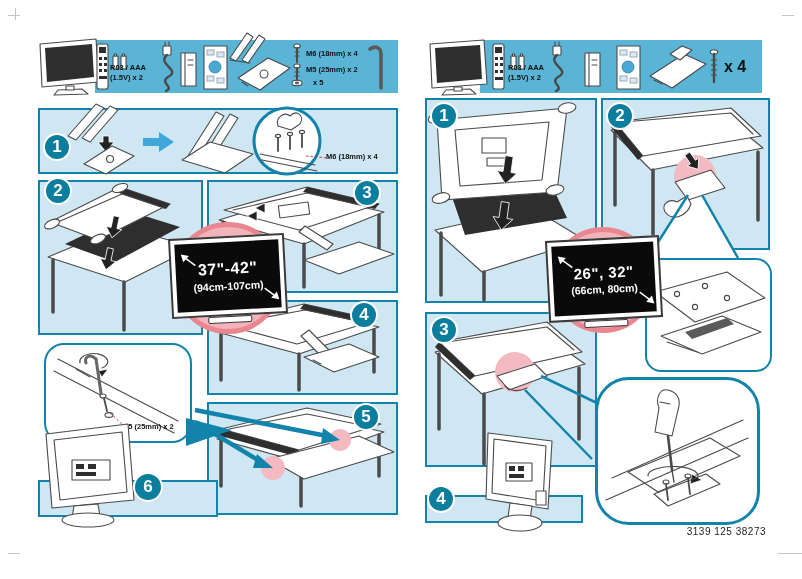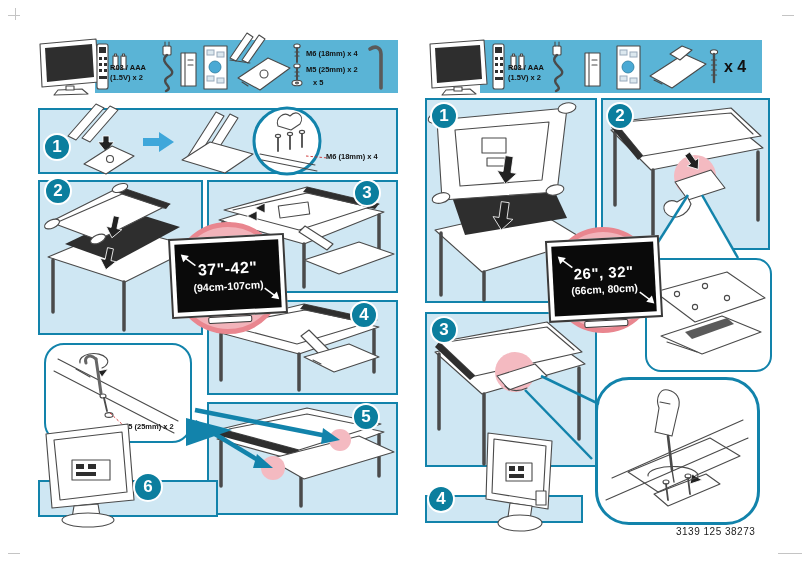--- a/index.html
+++ b/index.html
@@ -32,21 +32,21 @@
 
   svg { overflow:visible; display:block; }
   .ln { fill:none; stroke:#4a4a4a; stroke-width:1.1; stroke-linejoin:round; stroke-linecap:round; }
   .wh { fill:#ffffff; stroke:#4a4a4a; stroke-width:1.1; stroke-linejoin:round; }
   .dk { fill:#2e2e2e; stroke:none; }
   .arr { fill:#222; stroke:#fff; stroke-width:0.8; }
   .tealln { stroke:#1283ab; fill:none; }
   .pinkc { fill:#f4bac1; }
 
   .pnum { position:absolute; font-size:10px; color:#222; z-index:5;
-          width:90px; letter-spacing:0.5px; }
+          width:90px; text-align:right; letter-spacing:0.5px; }
   .crop { position:absolute; background:#c4c4c4; z-index:0; }
 </style>
 </head>
 <body>
 
 <div id="canvas">
 
   <div class="crop" style="left:8px;top:15px;width:12px;height:1px"></div>
   <div class="crop" style="left:15px;top:8px;width:1px;height:12px"></div>
   <div class="crop" style="left:782px;top:15px;width:12px;height:1px"></div>

